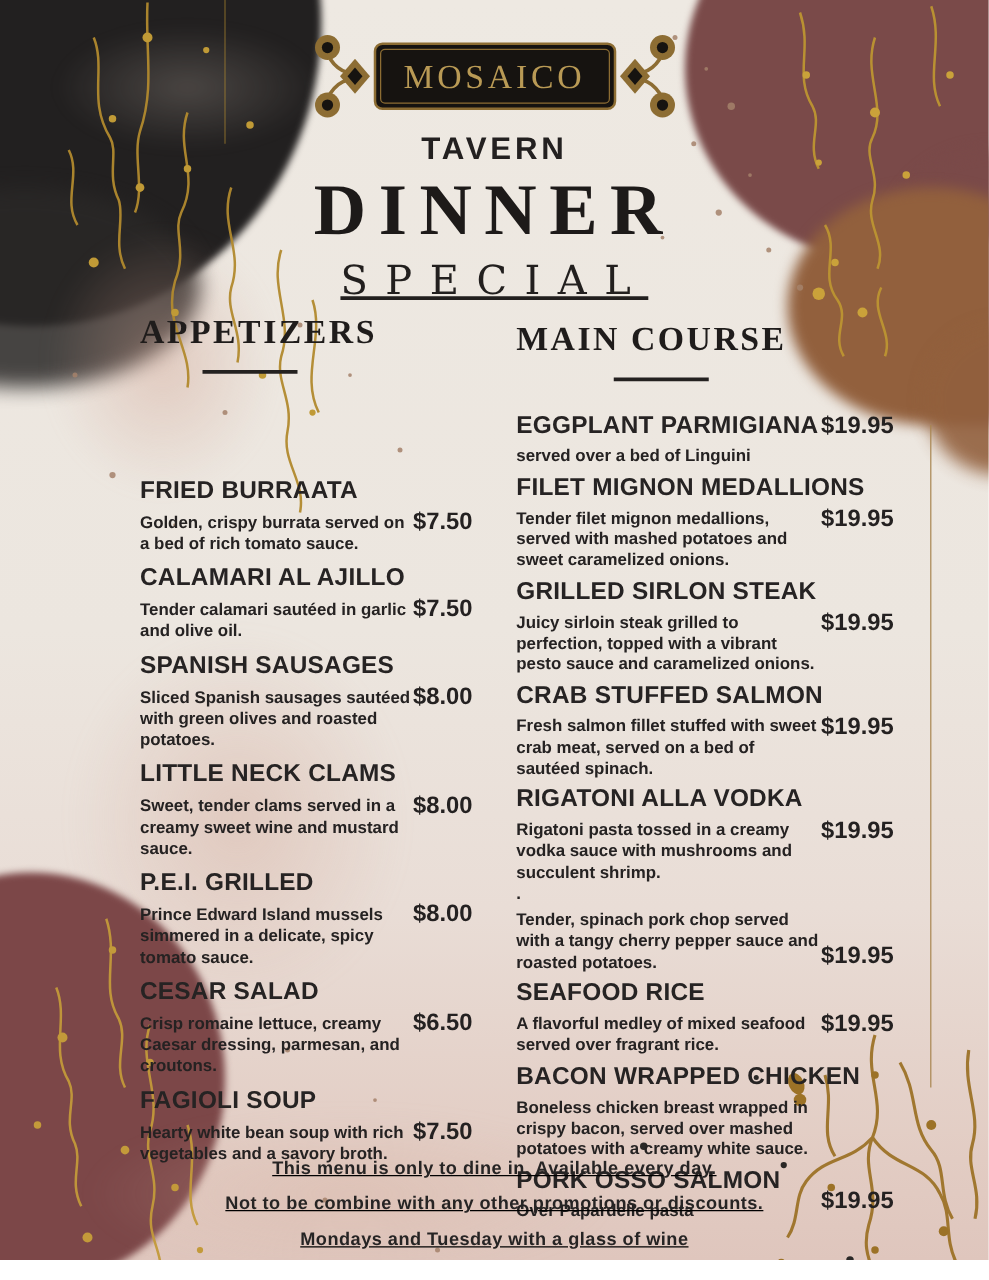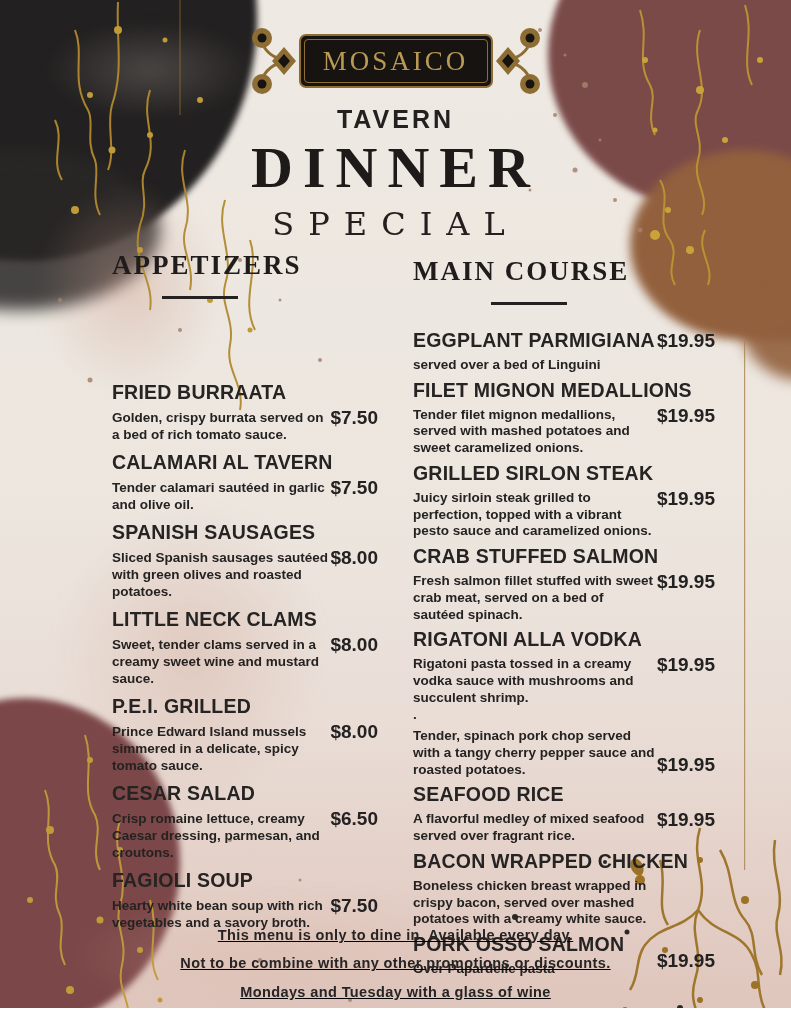--- a/index.html
+++ b/index.html
@@ -34,21 +34,21 @@
     position:relative; width:194px; height:54px; background:#161310;
     border:2px solid #8d6d33; border-radius:7px;
     display:flex; align-items:center; justify-content:center;
   }
   .plaque::before {
     content:""; position:absolute; inset:3px; border:1px solid #8d6d33; border-radius:4px;
   }
   .brand { font-family:"Liberation Serif", serif; font-size:27px; color:#b99a55; letter-spacing:3px; }
   .subbrand { margin-top:7px; font-weight:700; font-size:25px; letter-spacing:3px; color:#232020; }
   .title { margin-top:0px; font-family:"Liberation Serif", serif; font-weight:700; font-size:58px; letter-spacing:10px; color:#1d1a19; }
-  .subtitle { margin-top:4px; font-family:"DejaVu Serif", serif; font-size:32px; letter-spacing:14px; color:#221f1e; }
+  .subtitle { margin-top:4px; font-family:"DejaVu Serif", serif; font-size:32px; letter-spacing:14px; color:#221f1e;text-decoration:underline; }
 
   
   .col { position:absolute; }
   .col-left  { left:112px; top:250px; width:266px; }
   .col-right { left:413px; top:256px; width:302px; }
   .section-heading { font-family:"Liberation Serif", serif; font-weight:700; font-size:27px; letter-spacing:2px; color:#1f1c1b; white-space:nowrap; }
   .heading-rule { width:76px; height:3px; background:#242120; margin-top:15px; }
   .col-left  .heading-rule { margin-left:50px; }
   .col-right .heading-rule { margin-left:78px; }
   .col-left  .items { margin-top:82px; }
@@ -240,21 +240,21 @@
     <div class="section-heading">APPETIZERS</div>
     <div class="heading-rule"></div>
     <div class="items">
   <div class="item">
     <div class="item-title">FRIED BURRAATA</div>
     <div class="item-desc">Golden, crispy burrata served on a bed of rich tomato sauce.</div>
     <div class="item-price">$7.50</div>
   </div>
 
   <div class="item">
-    <div class="item-title">CALAMARI AL TAVERN</div>
+    <div class="item-title">CALAMARI AL AJILLO</div>
     <div class="item-desc">Tender calamari sautéed in garlic and olive oil.</div>
     <div class="item-price">$7.50</div>
   </div>
 
   <div class="item">
     <div class="item-title">SPANISH SAUSAGES</div>
     <div class="item-desc">Sliced Spanish sausages sautéed with green olives and roasted potatoes.</div>
     <div class="item-price">$8.00</div>
   </div>
 

